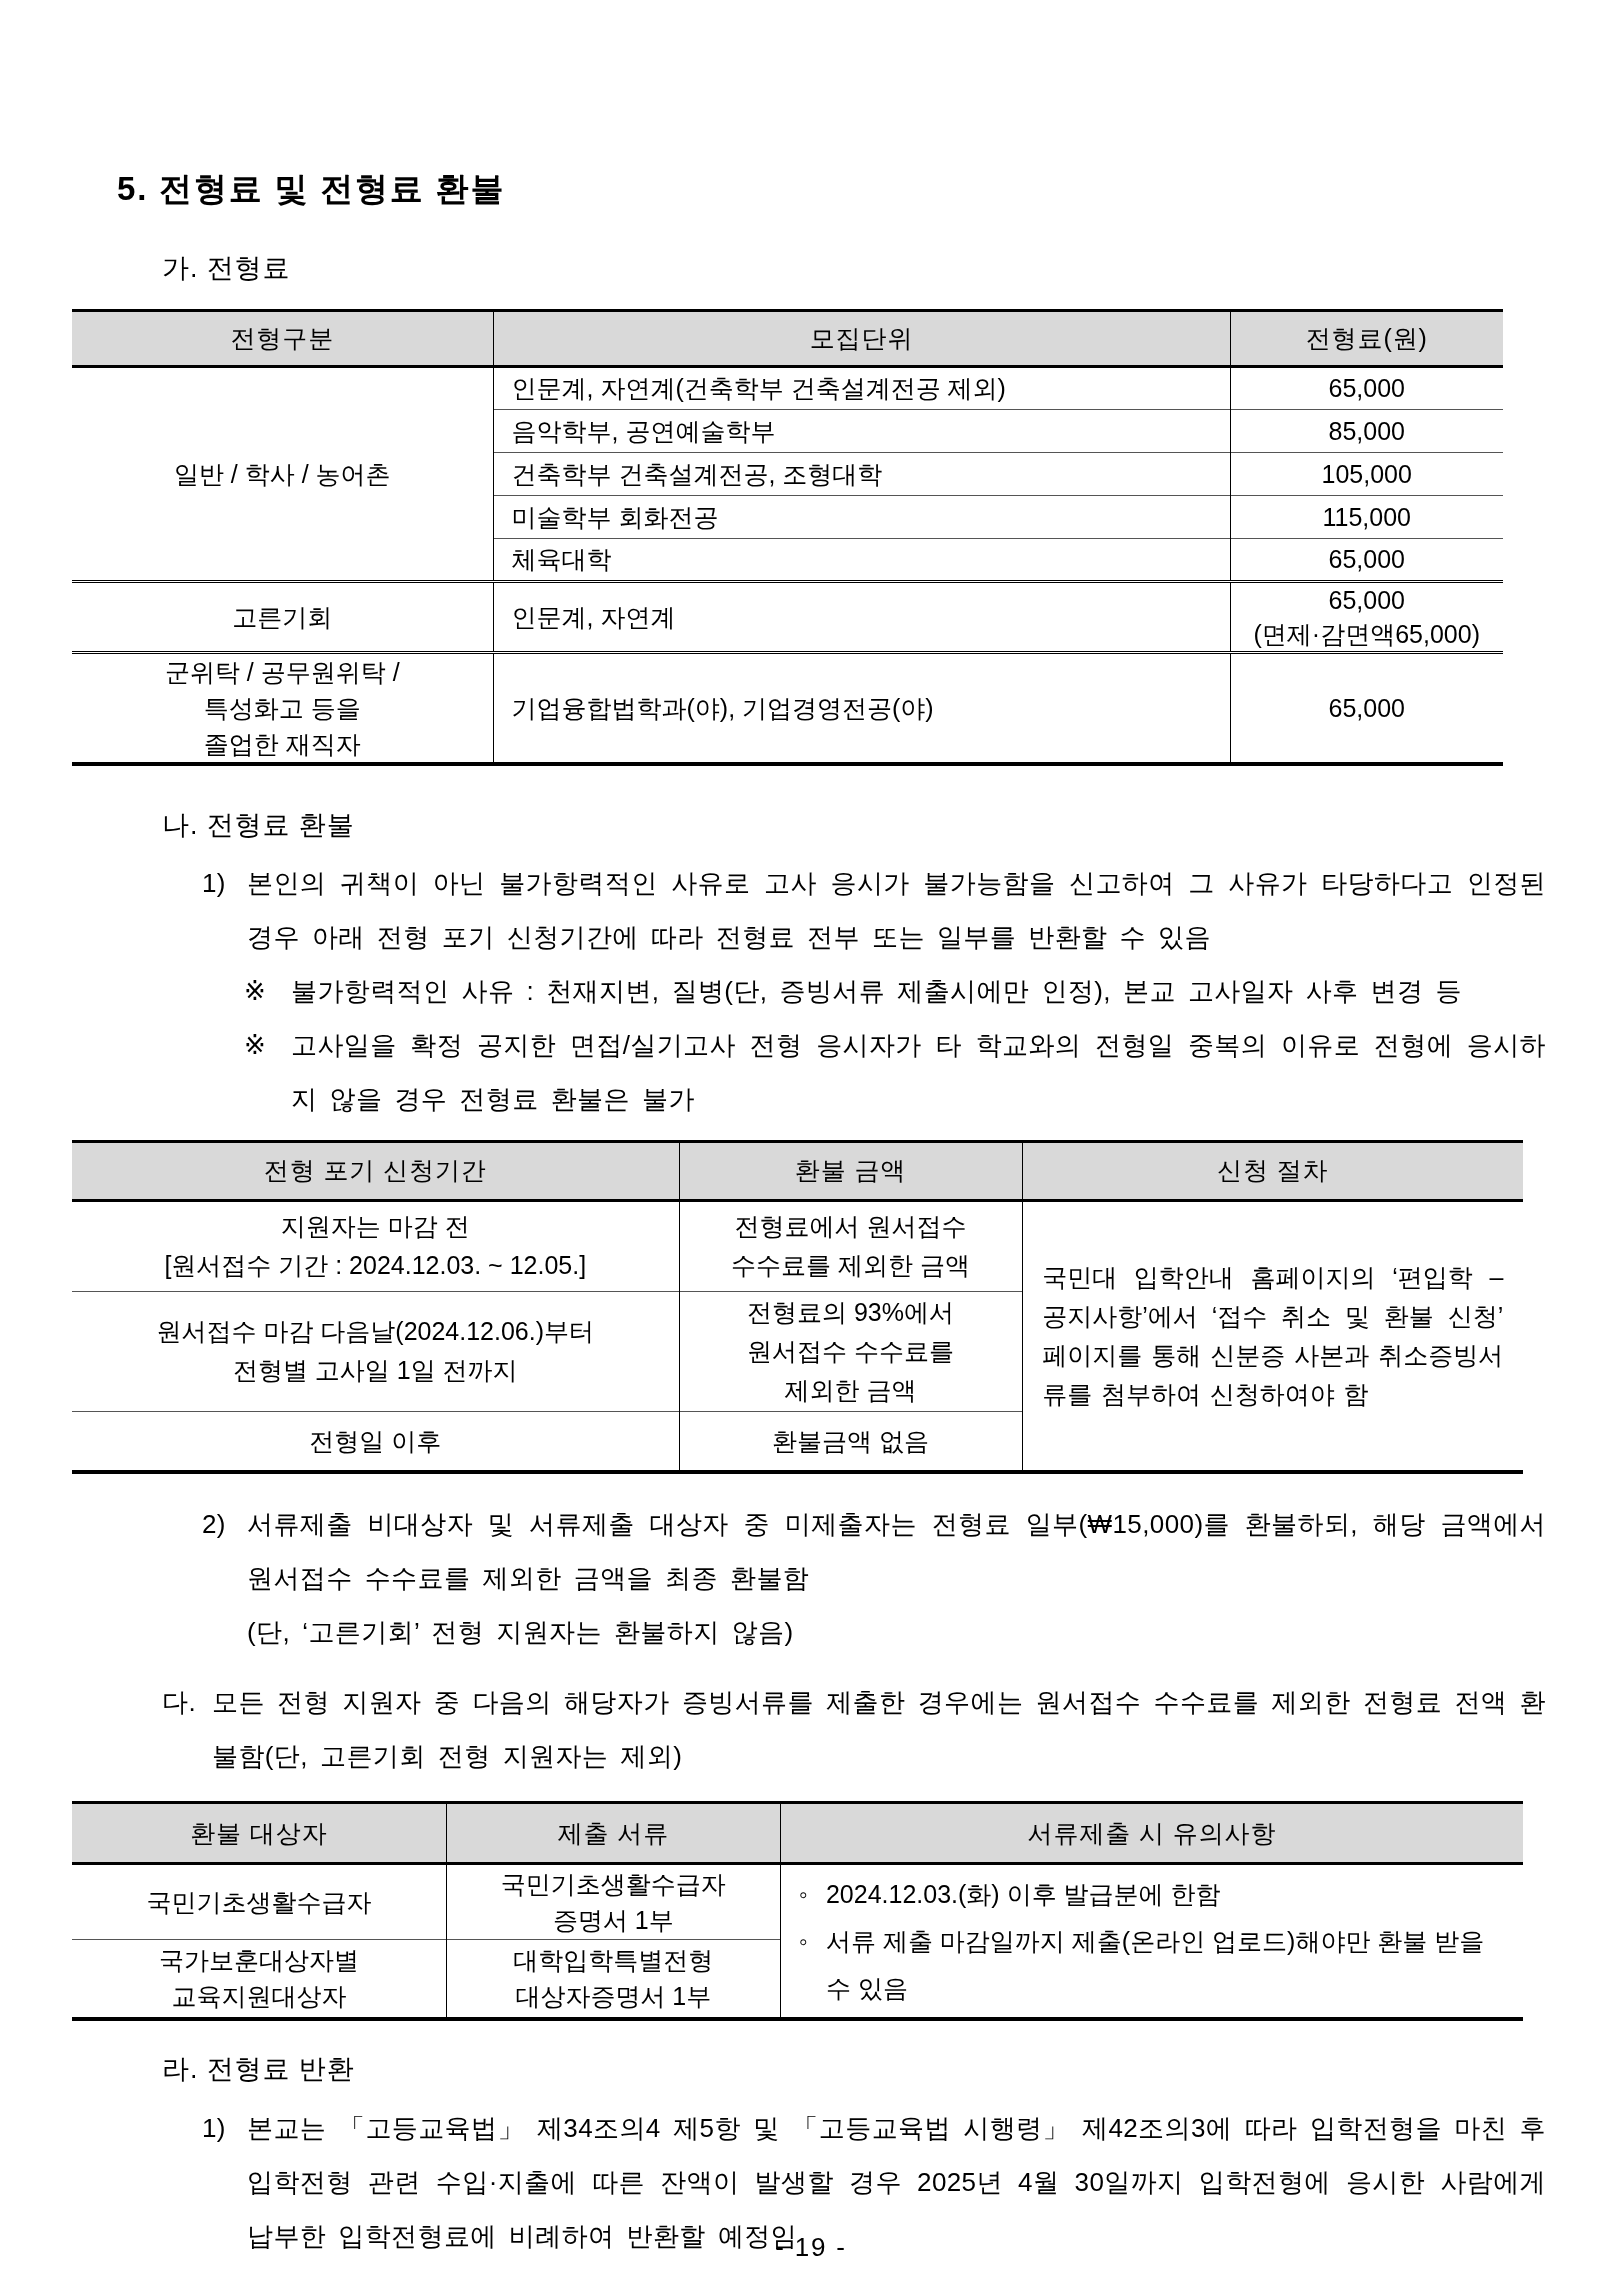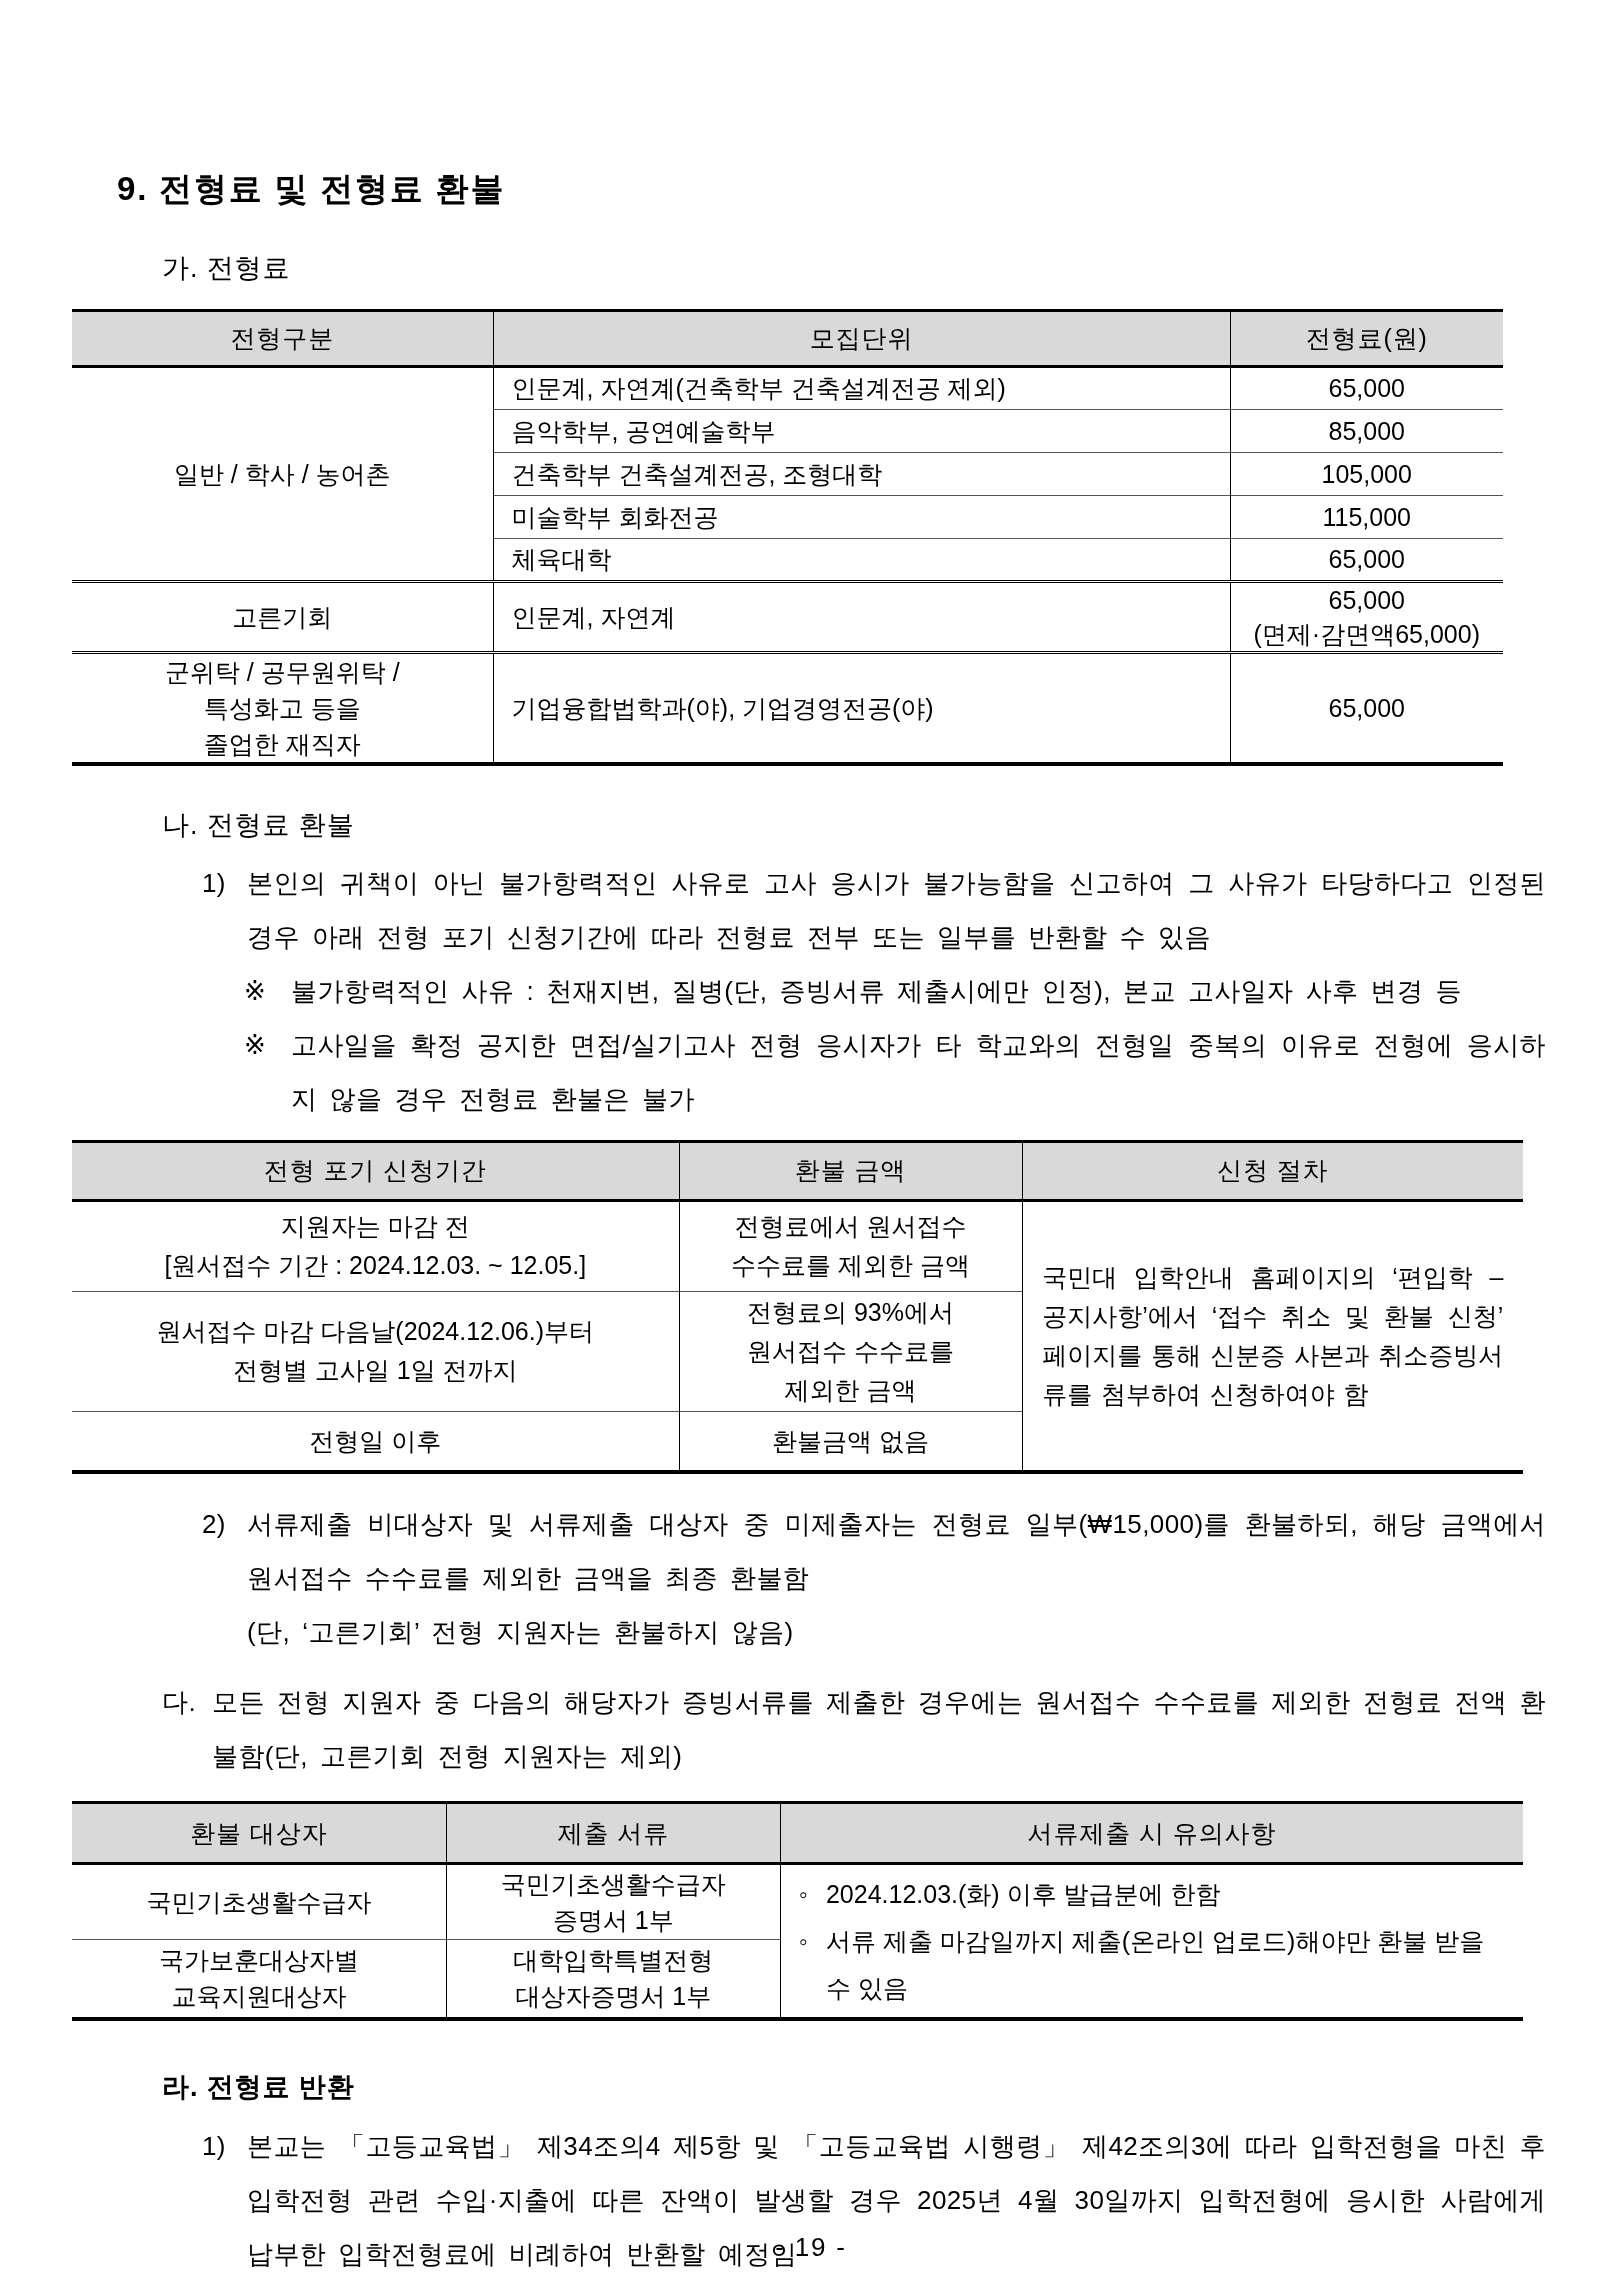--- a/index.html
+++ b/index.html
@@ -69,21 +69,21 @@
   .page-num {
     position:absolute; left:0; right:0; bottom:30px;
     text-align:center; font-size:26px; letter-spacing:1.8px;
   }
 </style>
 </head>
 <body>
 
 <div class="page">
 
-  <div class="title">9. 전형료 및 전형료 환불</div>
+  <div class="title">5. 전형료 및 전형료 환불</div>
 
   <div class="sub-heading">가. 전형료</div>
 
   <table class="fee-table">
     <colgroup>
         <col style="width:421px">
         <col style="width:737px">
         <col style="width:273px">
       </colgroup>
     <thead>
@@ -243,21 +243,21 @@
           <div>교육지원대상자</div>
         </td>
         <td class="bl c">
           <div>대학입학특별전형</div>
           <div>대상자증명서 1부</div>
         </td>
       </tr>
     </tbody>
   </table>
 
-  <div class="sub-heading" style="margin-top:48px;font-weight:bold;">라. 전형료 반환</div>
+  <div class="sub-heading" style="margin-top:30px;">라. 전형료 반환</div>
 
   <div class="para list indent-1" style="margin-top:14.3px;">
     <div class="list-marker">1)</div>
     <div class="list-text">본교는 「고등교육법」 제34조의4 제5항 및 「고등교육법 시행령」 제42조의3에 따라 입학전형을 마친 후 입학전형 관련 수입·지출에 따른 잔액이 발생할 경우 2025년 4월 30일까지 입학전형에 응시한 사람에게 납부한 입학전형료에 비례하여 반환할 예정임</div>
   </div>
 
   <div class="page-num">- 19 -</div>
 
 </div>
 

